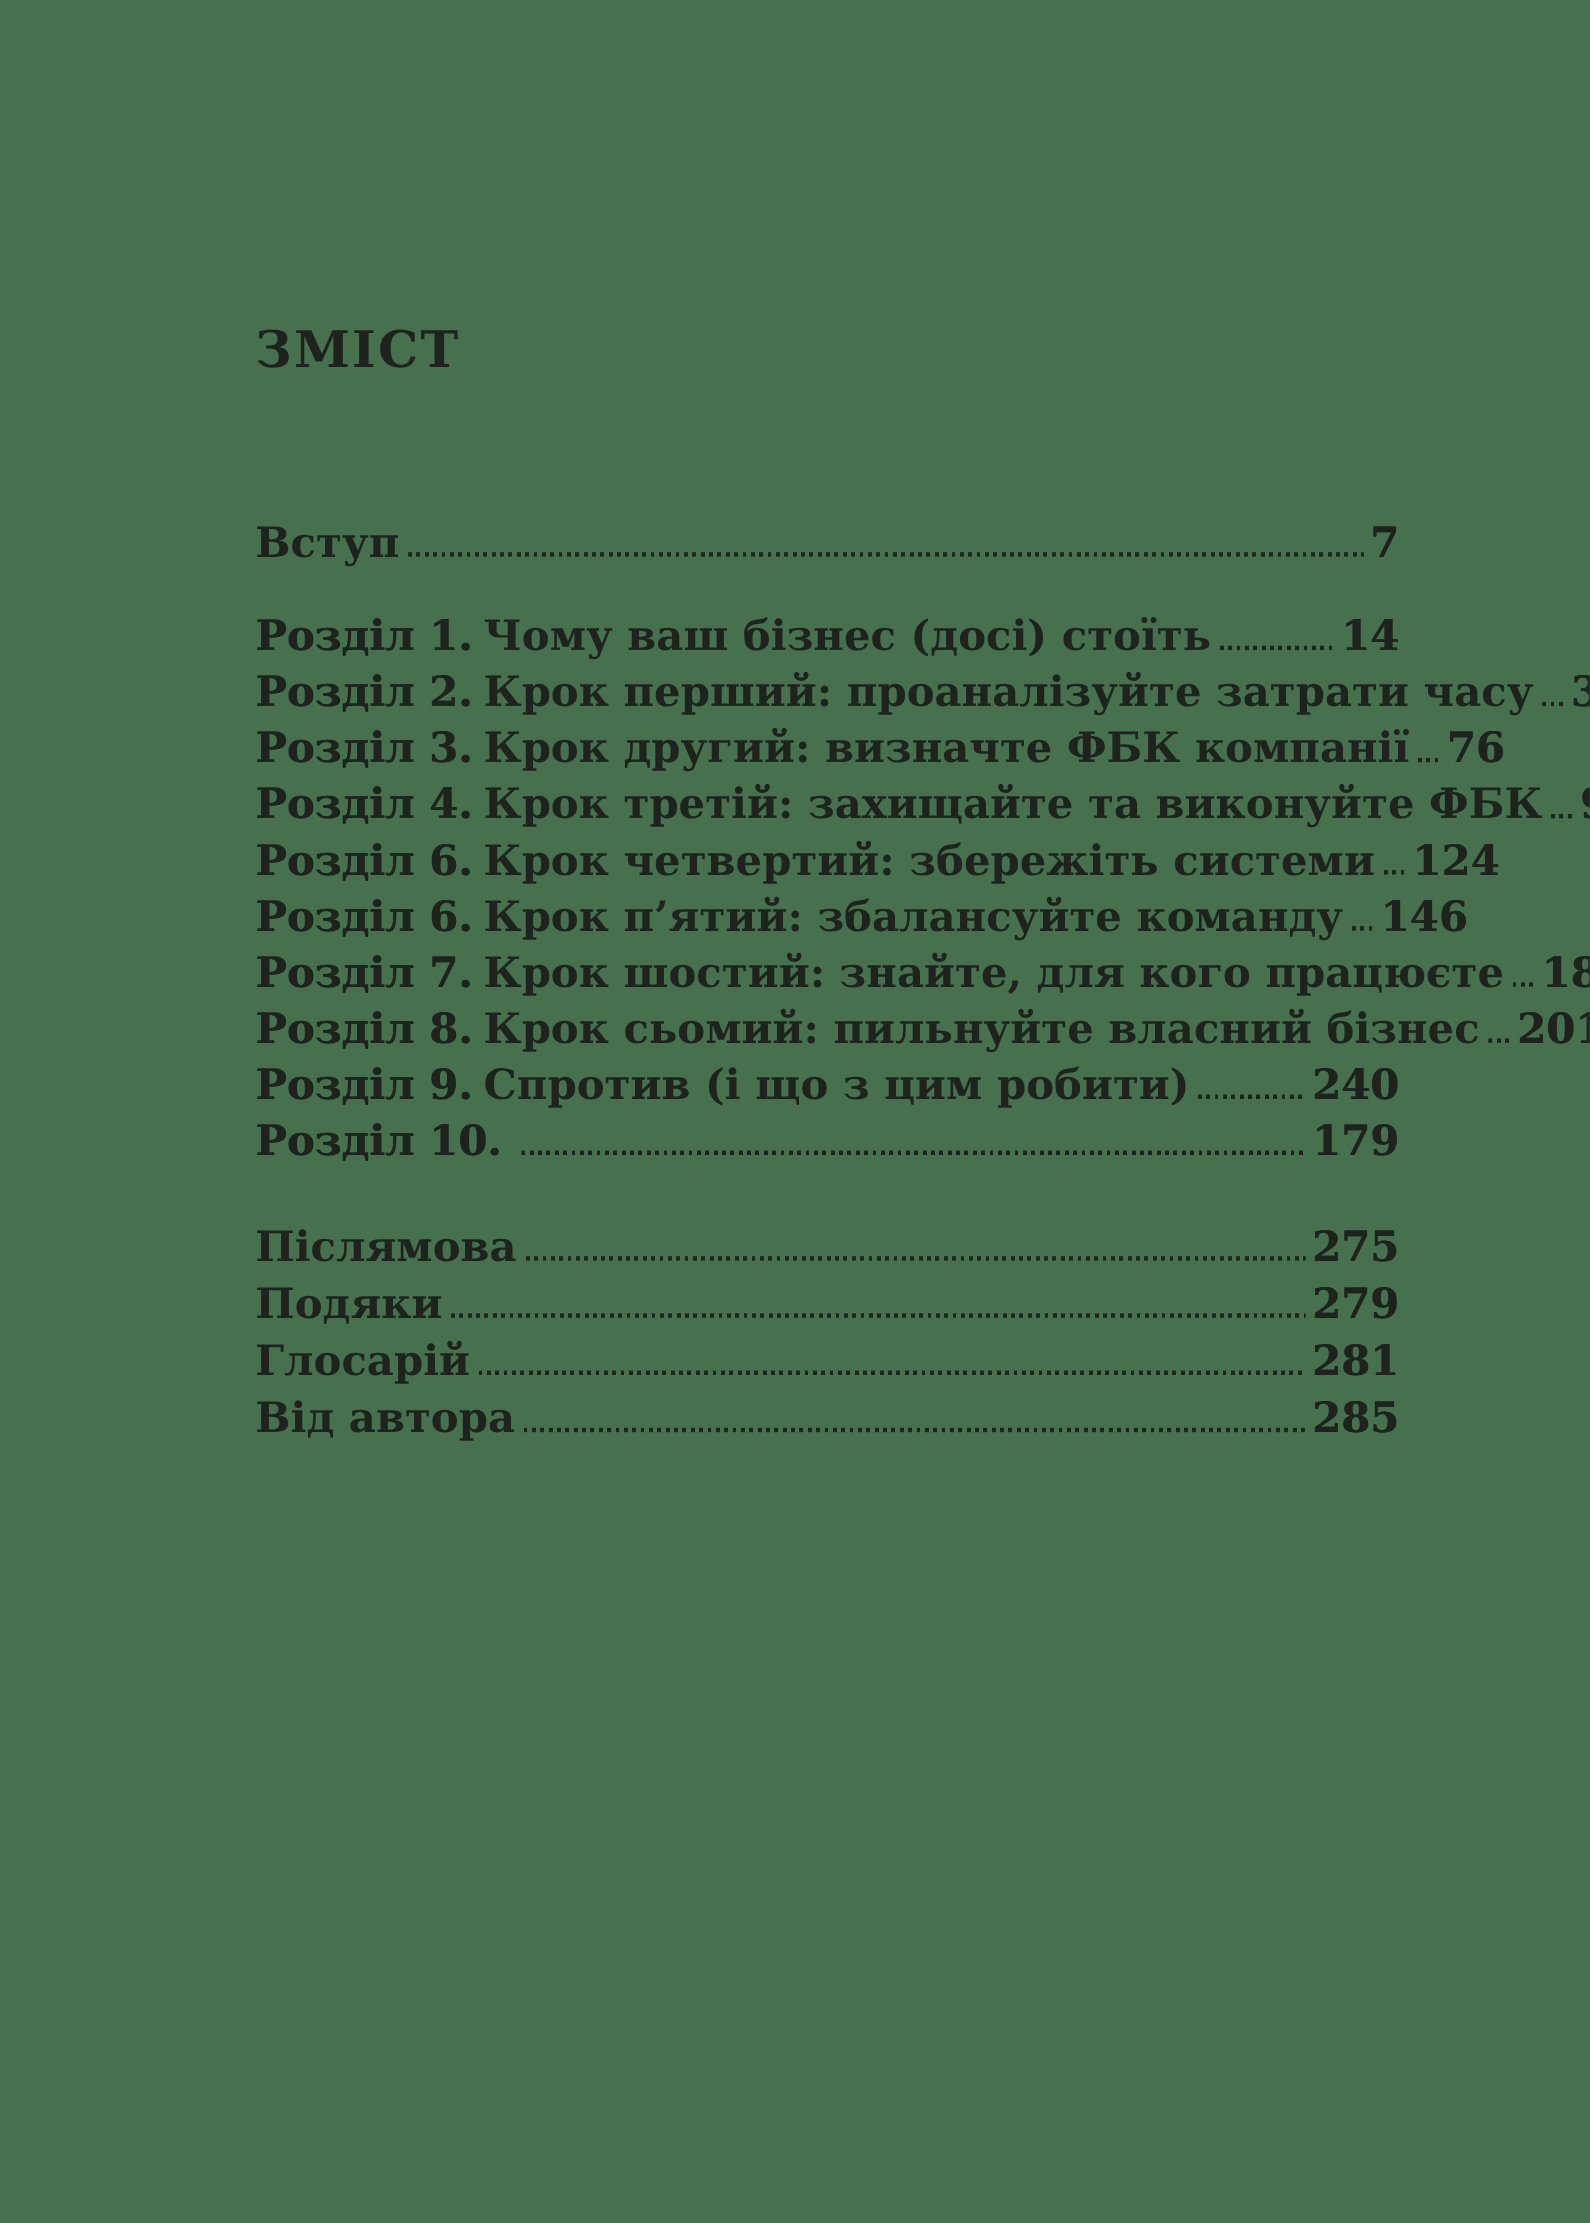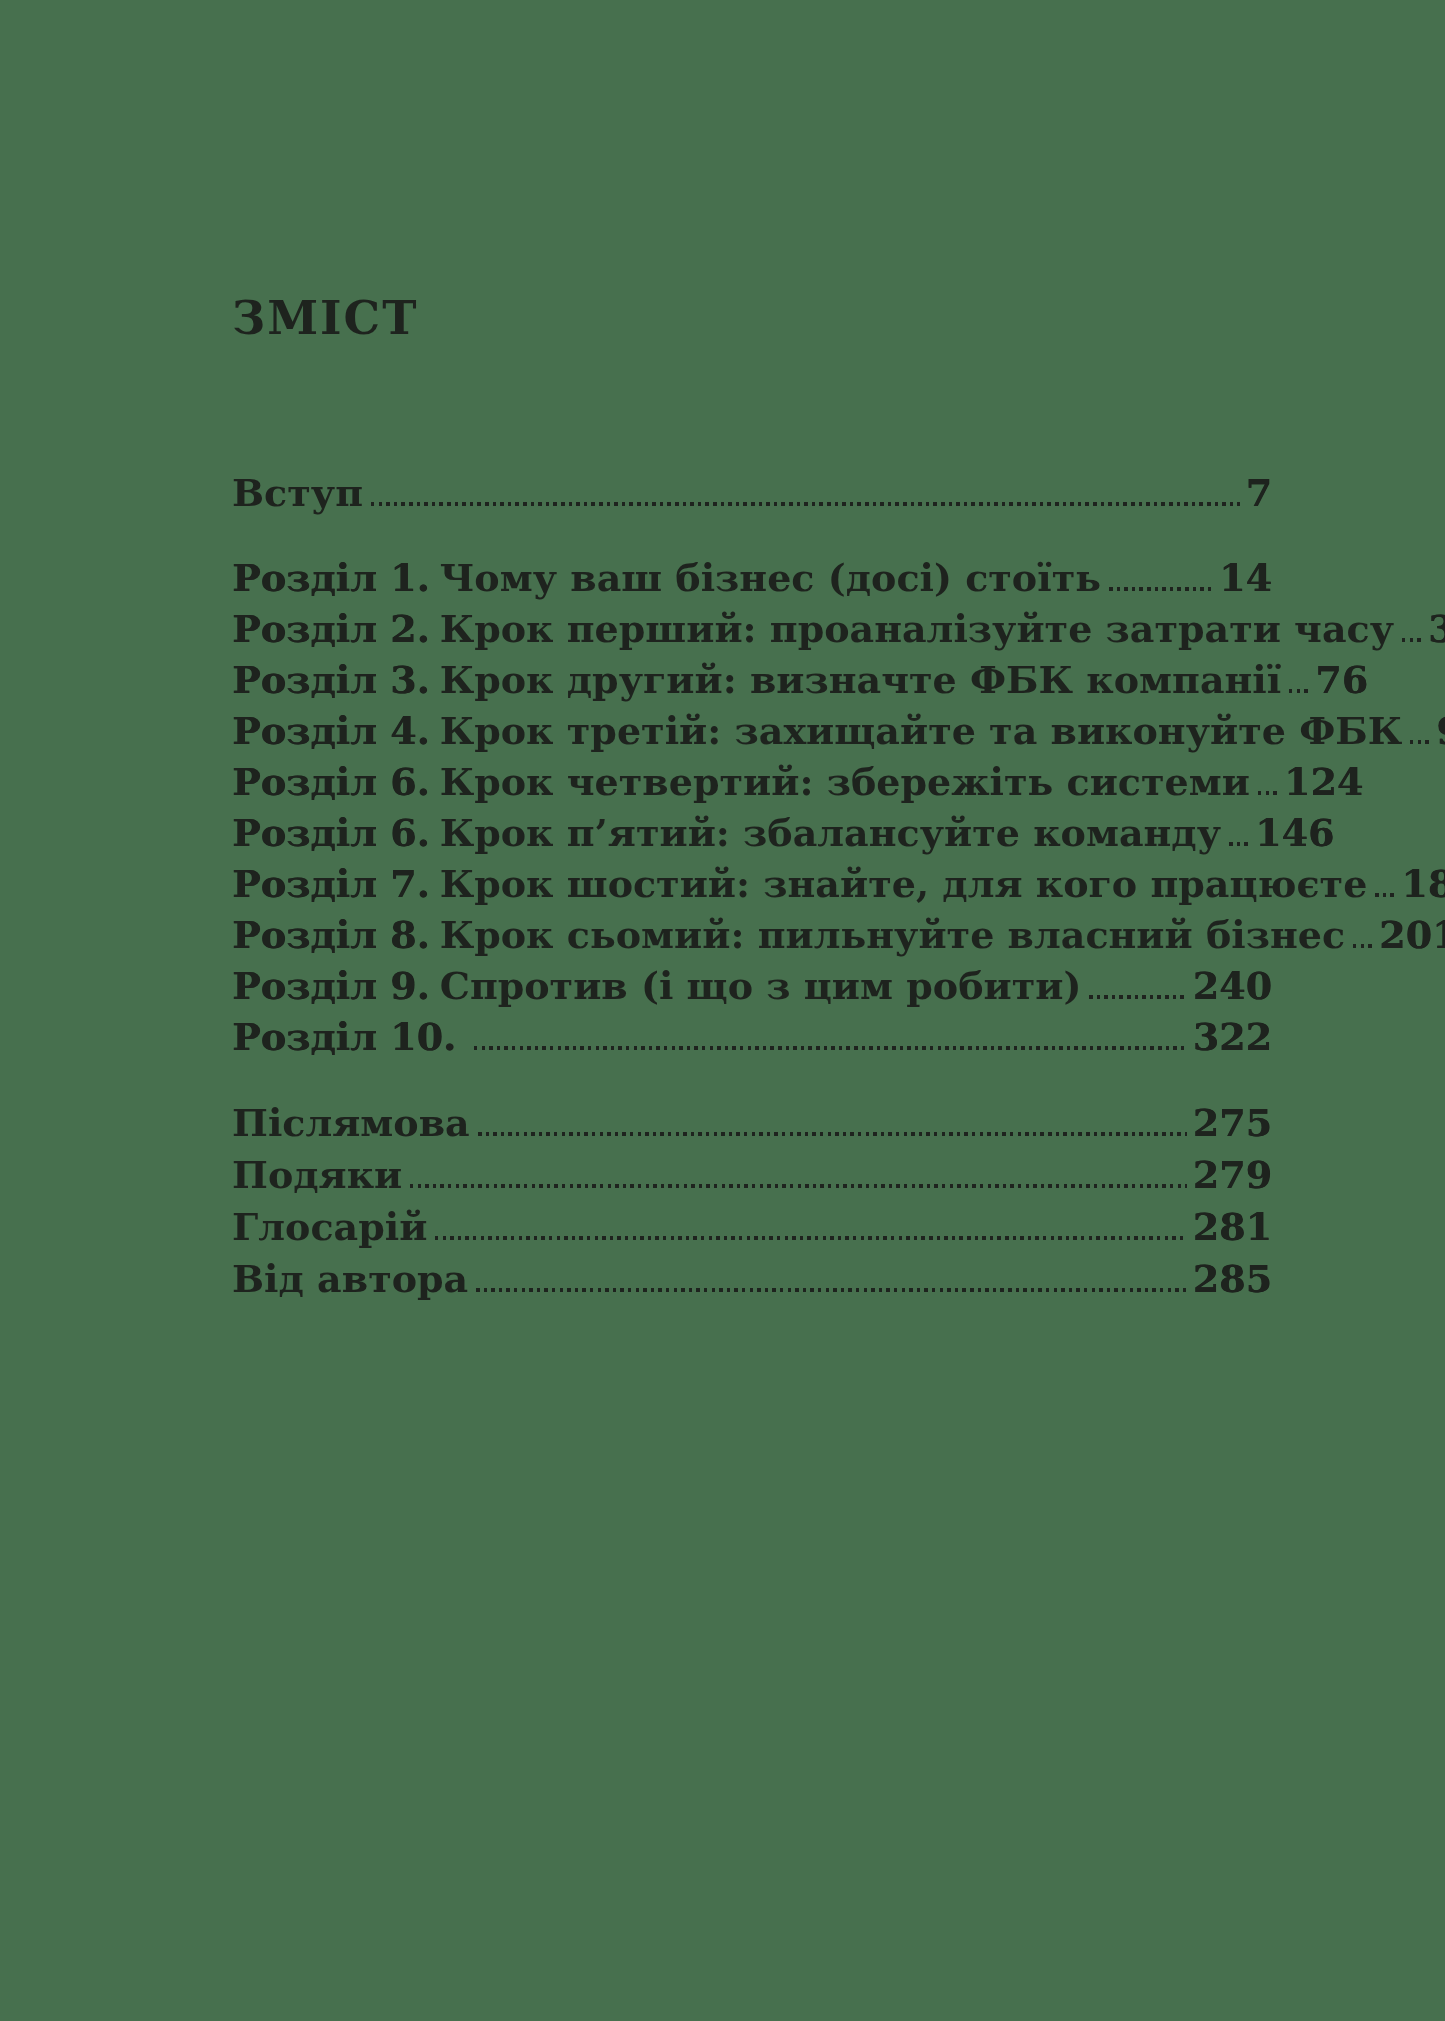--- a/index.html
+++ b/index.html
@@ -33,21 +33,21 @@
     font-size:38px;
     font-weight:bold;
     white-space:nowrap;
   }
   .front-matter .row,
   .chapter-list .row{height:51px;line-height:51px;}
   .back-matter .row{height:52px;line-height:52px;}
 
   .front-matter{margin-top:121px;}
   .chapter-list{margin-top:34px;}
-  .back-matter{margin-top:35px;}
+  .back-matter{margin-top:45px;}
 
   .chapter-prefix{
     margin-right:10px;
     text-shadow:0.6px 0 0 currentColor;
   }
   .entry-label,.chapter-title{font-weight:bold;}
 
   .dot-leader{
     flex:1 1 auto;
     align-self:baseline;
@@ -144,21 +144,21 @@
         <div class="row">
           <span class="chapter-prefix">Розділ 9.</span>
           <span class="chapter-title">Спротив (і що з цим робити)</span>
           <span class="dot-leader"></span>
           <span class="page-number">240</span>
         </div>
 
         <div class="row">
           <span class="chapter-prefix">Розділ 10.</span>
           <span class="dot-leader"></span>
-          <span class="page-number">322</span>
+          <span class="page-number">179</span>
         </div>
       </div>
 
     <div class="back-matter">
 
         <div class="row">
           <span class="entry-label">Післямова</span>
           <span class="dot-leader"></span>
           <span class="page-number">275</span>
         </div>

